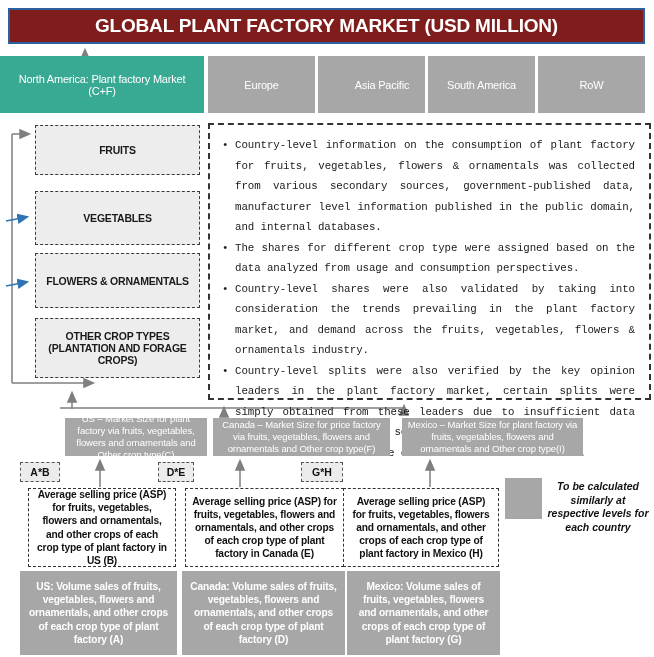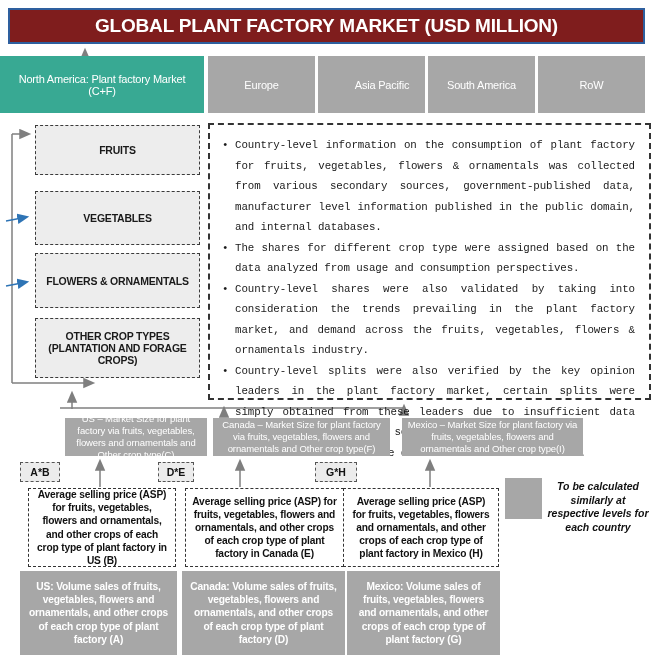--- a/index.html
+++ b/index.html
@@ -55,21 +55,21 @@
   .ms-ca{left:213px;width:177px;}
   .ms-mx{left:402px;width:181px;}
   
   .flabel{
     top:462px;height:20px;background:#ECECEC;border:1px dashed #555;
     color:#111;font-weight:bold;font-size:10.5px;
     display:flex;align-items:center;justify-content:center;
   }
   .fl-ab{left:20px;width:40px;}
   .fl-de{left:158px;width:36px;}
-  .fl-gh{left:315px;width:42px;}
+  .fl-gh{left:301px;width:42px;}
   
   .asp{
     top:488px;height:79px;background:#ffffff;border:1px dashed #333;
     color:#111;font-weight:bold;font-size:10.2px;line-height:1.28;letter-spacing:-0.15px;
     display:flex;align-items:center;justify-content:center;text-align:center;padding:3px 6px;
   }
   .asp-us{left:28px;width:148px;}
   .asp-ca{left:185px;width:159px;}
   .asp-mx{left:343px;width:156px;}
   
@@ -146,21 +146,21 @@
     <ul>
       <li>Country-level information on the consumption of plant factory for fruits, vegetables, flowers &amp; ornamentals was collected from various secondary sources, government-published data, manufacturer level information published in the public domain, and internal databases.</li>
       <li>The shares for different crop type were assigned based on the data analyzed from usage and consumption perspectives.</li>
       <li>Country-level shares were also validated by taking into consideration the trends prevailing in the plant factory market, and demand across the fruits, vegetables, flowers &amp; ornamentals industry.</li>
       <li>Country-level splits were also verified by the key opinion leaders in the plant factory market, certain splits were simply obtained from these leaders due to insufficient data available from secondary sources.</li>
       <li>Similar calculations were done for all other countries.</li>
     </ul>
   </div>
 
   <div class="abs msize ms-us">US – Market Size for  plant factory via fruits, vegetables, flowers and ornamentals and Other crop type(C)</div>
-  <div class="abs msize ms-ca">Canada – Market Size for plant factory  via fruits, vegetables, flowers and ornamentals and Other crop type(F)</div>
+  <div class="abs msize ms-ca">Canada – Market Size for price factory  via fruits, vegetables, flowers and ornamentals and Other crop type(F)</div>
   <div class="abs msize ms-mx">Mexico – Market Size for plant factory via fruits, vegetables, flowers and ornamentals and Other crop type(I)</div>
 
   <div class="abs flabel fl-ab">A*B</div>
   <div class="abs flabel fl-de">D*E</div>
   <div class="abs flabel fl-gh">G*H</div>
 
   <div class="abs asp asp-us">Average selling price (ASP) for fruits, vegetables, flowers and ornamentals, and other crops of each crop type of plant factory in US (B)</div>
   <div class="abs asp asp-ca">Average selling price (ASP) for fruits, vegetables, flowers and ornamentals, and other crops of each crop type of plant factory in Canada (E)</div>
   <div class="abs asp asp-mx">Average selling price (ASP) for fruits, vegetables, flowers and ornamentals, and other crops of each crop type of plant factory in Mexico (H)</div>
 

